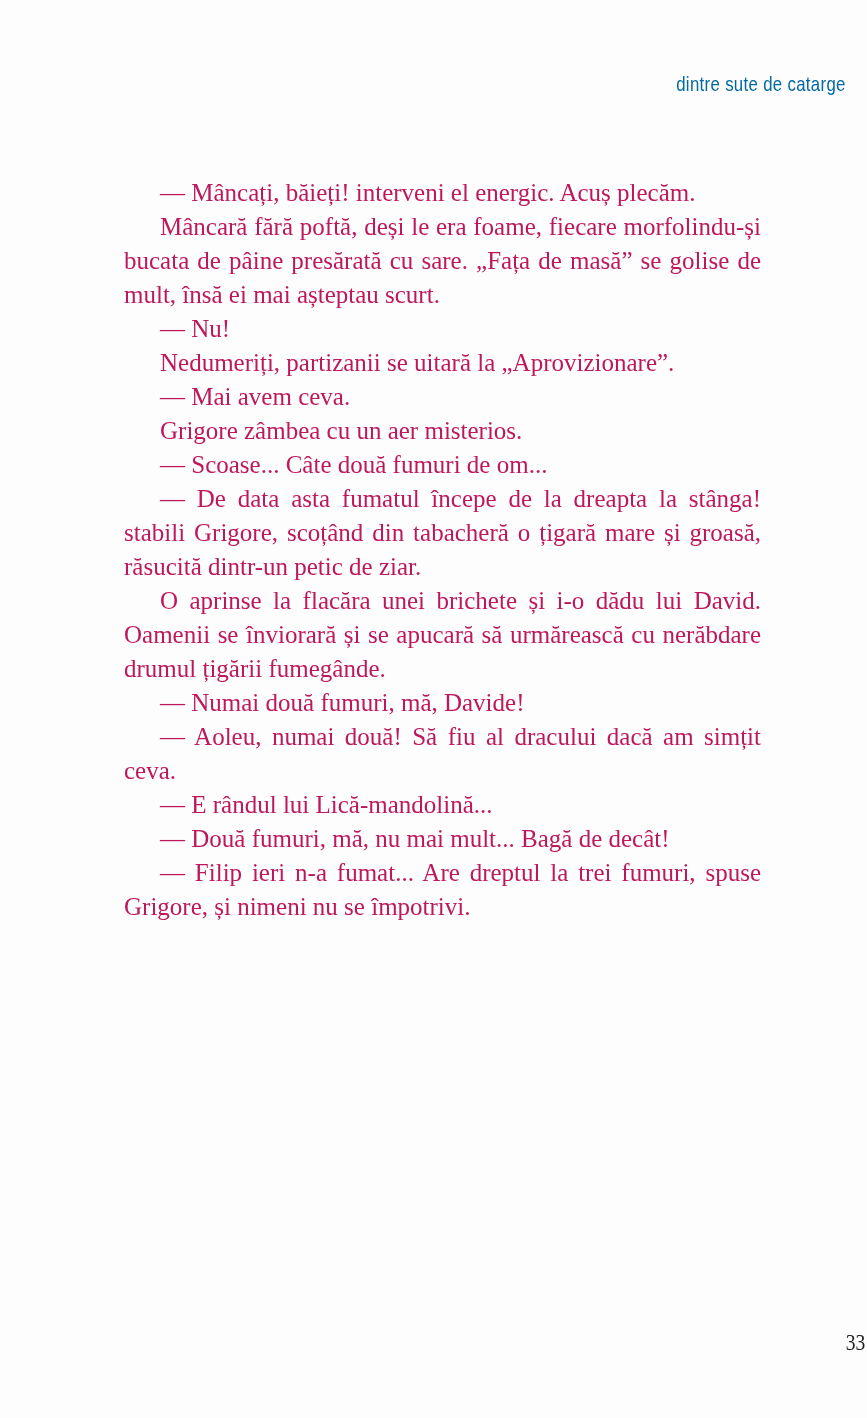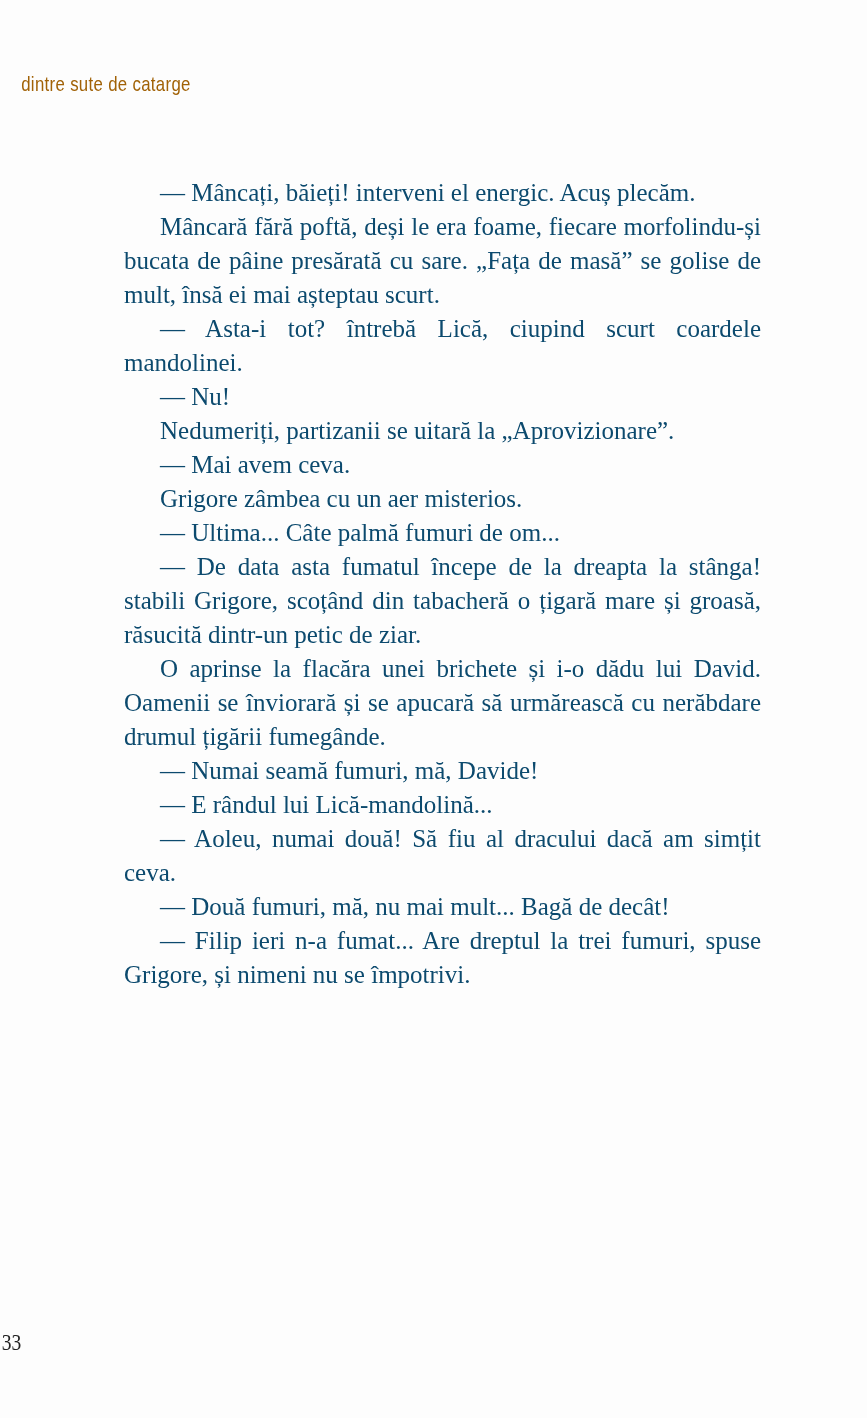--- a/index.html
+++ b/index.html
@@ -14,53 +14,53 @@
     background: #fdfdfd;
     color: #1c1c1c;
     font-family: "Liberation Serif", serif;
     overflow: hidden;
   }
   .running-header {
     position: absolute;
     top: 72px;
     left: 0;
     width: 100%;
-    text-align: left;
+    text-align: right;
     font-family: "Liberation Sans", sans-serif;
     font-size: 21px;
     font-weight: 400;
-    color: #a16207;
+    color: #0369a1;
   }
   .running-header .condensed {
     display: inline-block;
     transform: scaleX(0.80);
     transform-origin: center;
     letter-spacing: 0.4px;
   }
   .text-body {
     position: absolute;
     top: 176px;
     left: 124px;
     width: 637px;
     font-size: 25px;
     line-height: 34px;
     text-align: justify;
-    color: #0c4a6e;
+    color: #be185d;
   }
   .text-body p {
     margin: 0;
     padding: 0;
     text-indent: 36px;
   }
   .page-number {
     position: absolute;
     top: 1330px;
     left: 0;
     width: 100%;
-    text-align: left;
+    text-align: right;
     font-family: "Liberation Serif", serif;
     font-size: 23px;
     color: #222222;
   }
   .page-number .condensed {
     display: inline-block;
     transform: scaleX(0.85);
     transform-origin: center;
   }
 </style>
@@ -69,31 +69,30 @@
 
 <div class="page">
 
   <div class="running-header">
     <span class="condensed">dintre sute de catarge</span>
   </div>
 
   <div class="text-body">
       <p>— Mâncați, băieți! interveni el energic. Acuș plecăm.</p>
       <p>Mâncară fără poftă, deși le era foame, fiecare morfolindu-și bucata de pâine presărată cu sare. „Fața de masă” se golise de mult, însă ei mai așteptau scurt.</p>
-      <p>— Asta-i tot? întrebă Lică, ciupind scurt coardele mandolinei.</p>
       <p>— Nu!</p>
       <p>Nedumeriți, partizanii se uitară la „Aprovizionare”.</p>
       <p>— Mai avem ceva.</p>
       <p>Grigore zâmbea cu un aer misterios.</p>
-      <p>— Ultima... Câte palmă fumuri de om...</p>
+      <p>— Scoase... Câte două fumuri de om...</p>
       <p>— De data asta fumatul începe de la dreapta la stânga! stabili Grigore, scoțând din tabacheră o țigară mare și groasă, răsucită dintr-un petic de ziar.</p>
       <p>O aprinse la flacăra unei brichete și i-o dădu lui David. Oamenii se înviorară și se apucară să urmărească cu nerăbdare drumul țigării fumegânde.</p>
-      <p>— Numai seamă fumuri, mă, Davide!</p>
+      <p>— Numai două fumuri, mă, Davide!</p>
+      <p>— Aoleu, numai două! Să fiu al dracului dacă am simțit ceva.</p>
       <p>— E rândul lui Lică-mandolină...</p>
-      <p>— Aoleu, numai două! Să fiu al dracului dacă am simțit ceva.</p>
       <p>— Două fumuri, mă, nu mai mult... Bagă de decât!</p>
       <p>— Filip ieri n-a fumat... Are dreptul la trei fumuri, spuse Grigore, și nimeni nu se împotrivi.</p>
     </div>
 
   <div class="page-number">
     <span class="condensed">33</span>
   </div>
 
 </div>
 

